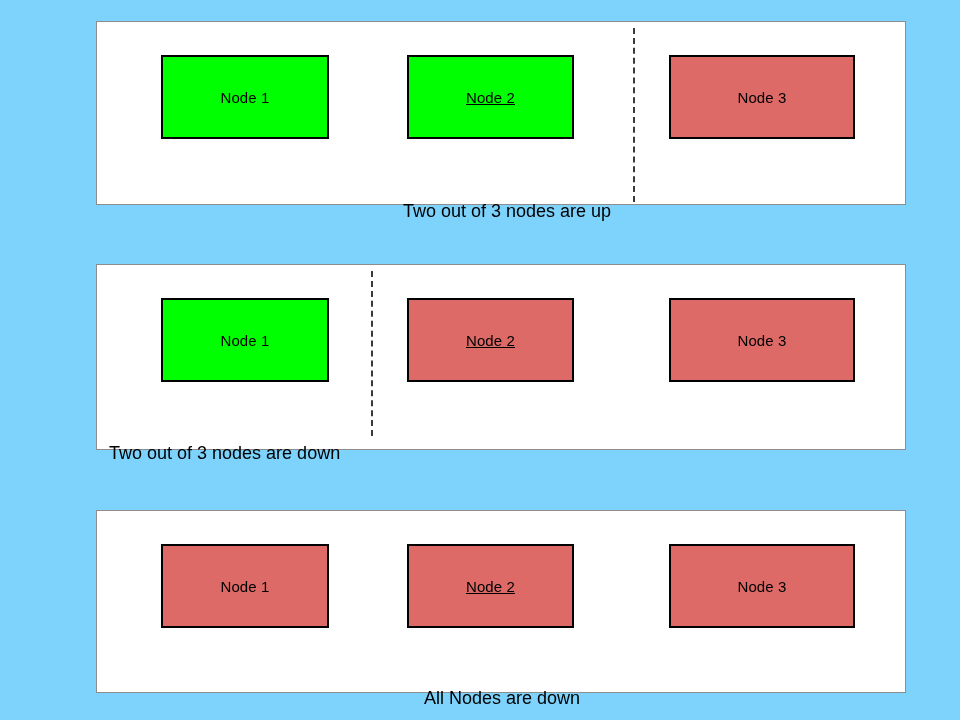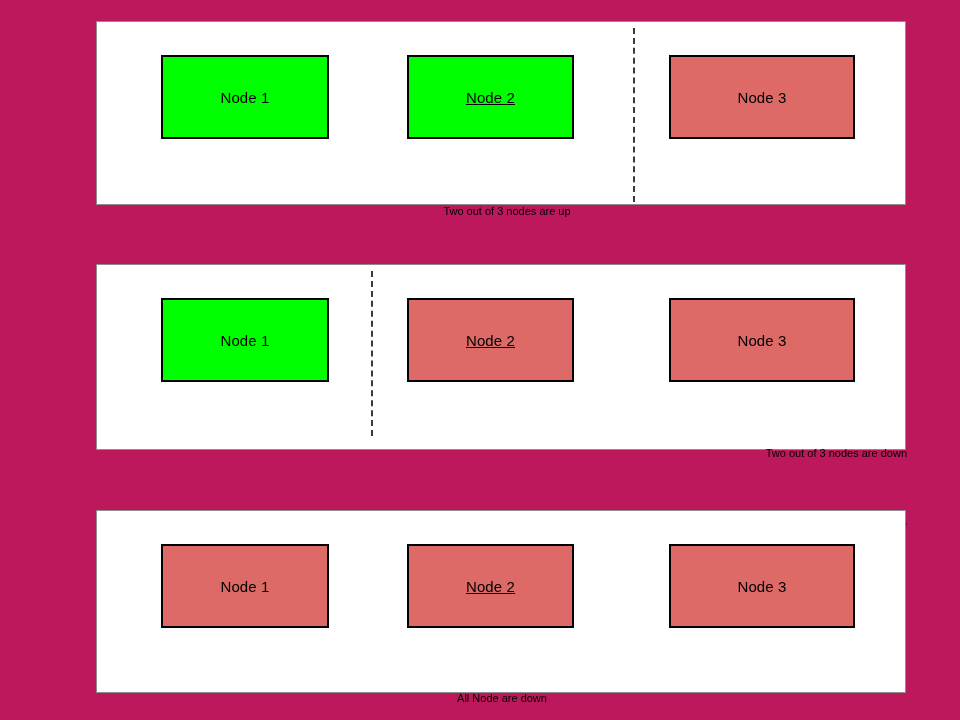--- a/index.html
+++ b/index.html
@@ -14,21 +14,21 @@
     overflow: hidden;
     font-family: "Liberation Sans", sans-serif;
   }
 
   .stage {
     position: absolute;
     left: 0;
     top: 0;
     width: 960px;
     height: 720px;
-    background: #be185d;
+    background: #7dd3fc;
   }
 
   
   .panel {
     position: absolute;
     background: #ffffff;
     border: 1px solid #8d8d8d;
     box-sizing: border-box;
   }
   #panel-0 { left: 96px;  top: 21px;  width: 810px; height: 184px; }
@@ -66,32 +66,32 @@
     width: 0;
     border-left: 2px dashed #3a3a3a;
   }
   #divider-0 { left: 536px; top: 6px;  height: 174px; }
   #divider-1 { left: 274px; top: 6px;  height: 165px; }
 
   
   .caption {
     position: absolute;
     font-family: "Liberation Sans", sans-serif;
-    font-size: 11px;
+    font-size: 18px;
     color: #000000;
     line-height: 23px;
     white-space: pre;
   }
   .caption .line { display: block; }
 
   #caption-0 { left: 0px;   top: 132px; width: 810px; text-align: center; }
   #caption-0 .line-0 { margin-left: 10px; }
   #caption-0 .line-1 { margin-left: 10px; }
 
-  #caption-1 { left: 0px;   top: 131px; width: 810px; text-align: right; }
+  #caption-1 { left: 0px;   top: 131px; width: 810px; text-align: left; }
   #caption-1 .line-0 { margin-left: 12px; }
   #caption-1 .line-1 { margin-left: 12px; }
 
   #caption-2 { left: 0px;   top: 130px; width: 810px; text-align: center; }
 </style>
 </head>
 <body>
 
 <div class="stage">
 
@@ -147,18 +147,18 @@
 
     <div class="node col-2 row-top" style="background:#dd6a66">
       <span class="node-label">Node 2</span>
     </div>
 
     <div class="node col-3 row-top" style="background:#dd6a66">
       <span class="node-label">Node 3</span>
     </div>
 
     <div class="caption" id="caption-2">
-      <span class="line line-0">All Node are down</span>
+      <span class="line line-0">All Nodes are down</span>
       
     </div>
   </div>
 
 </div>
 
 </body></html>

